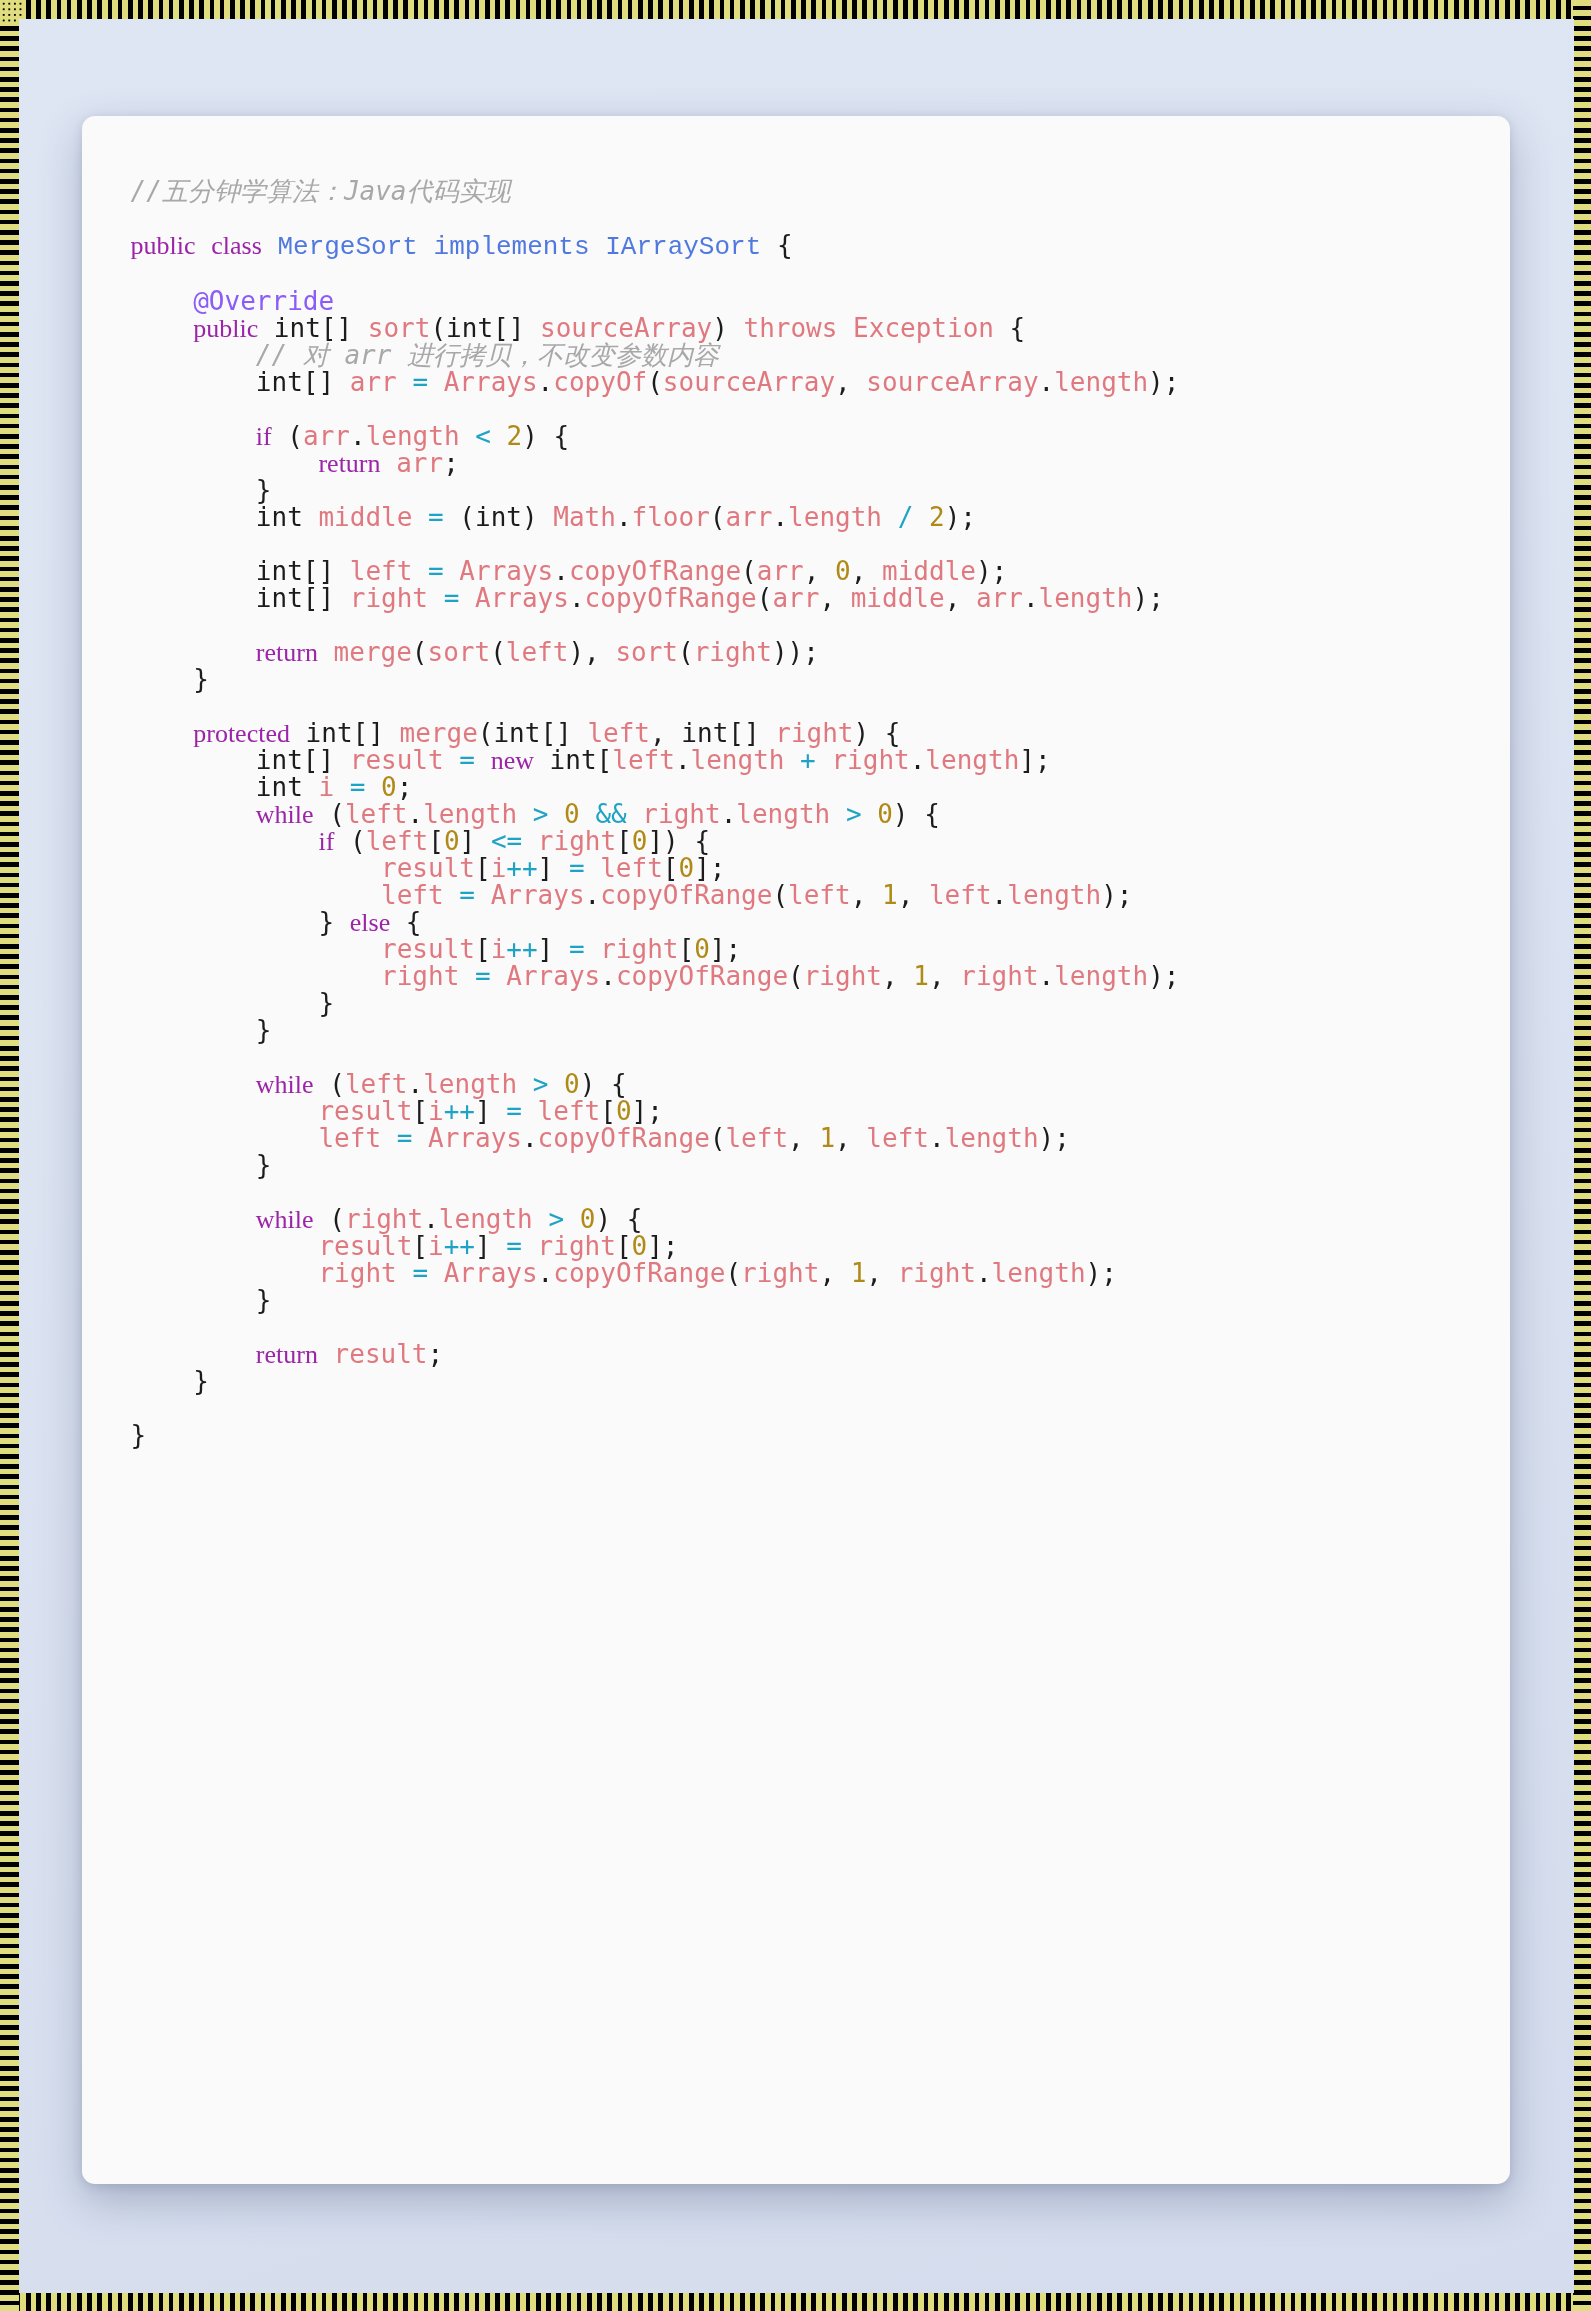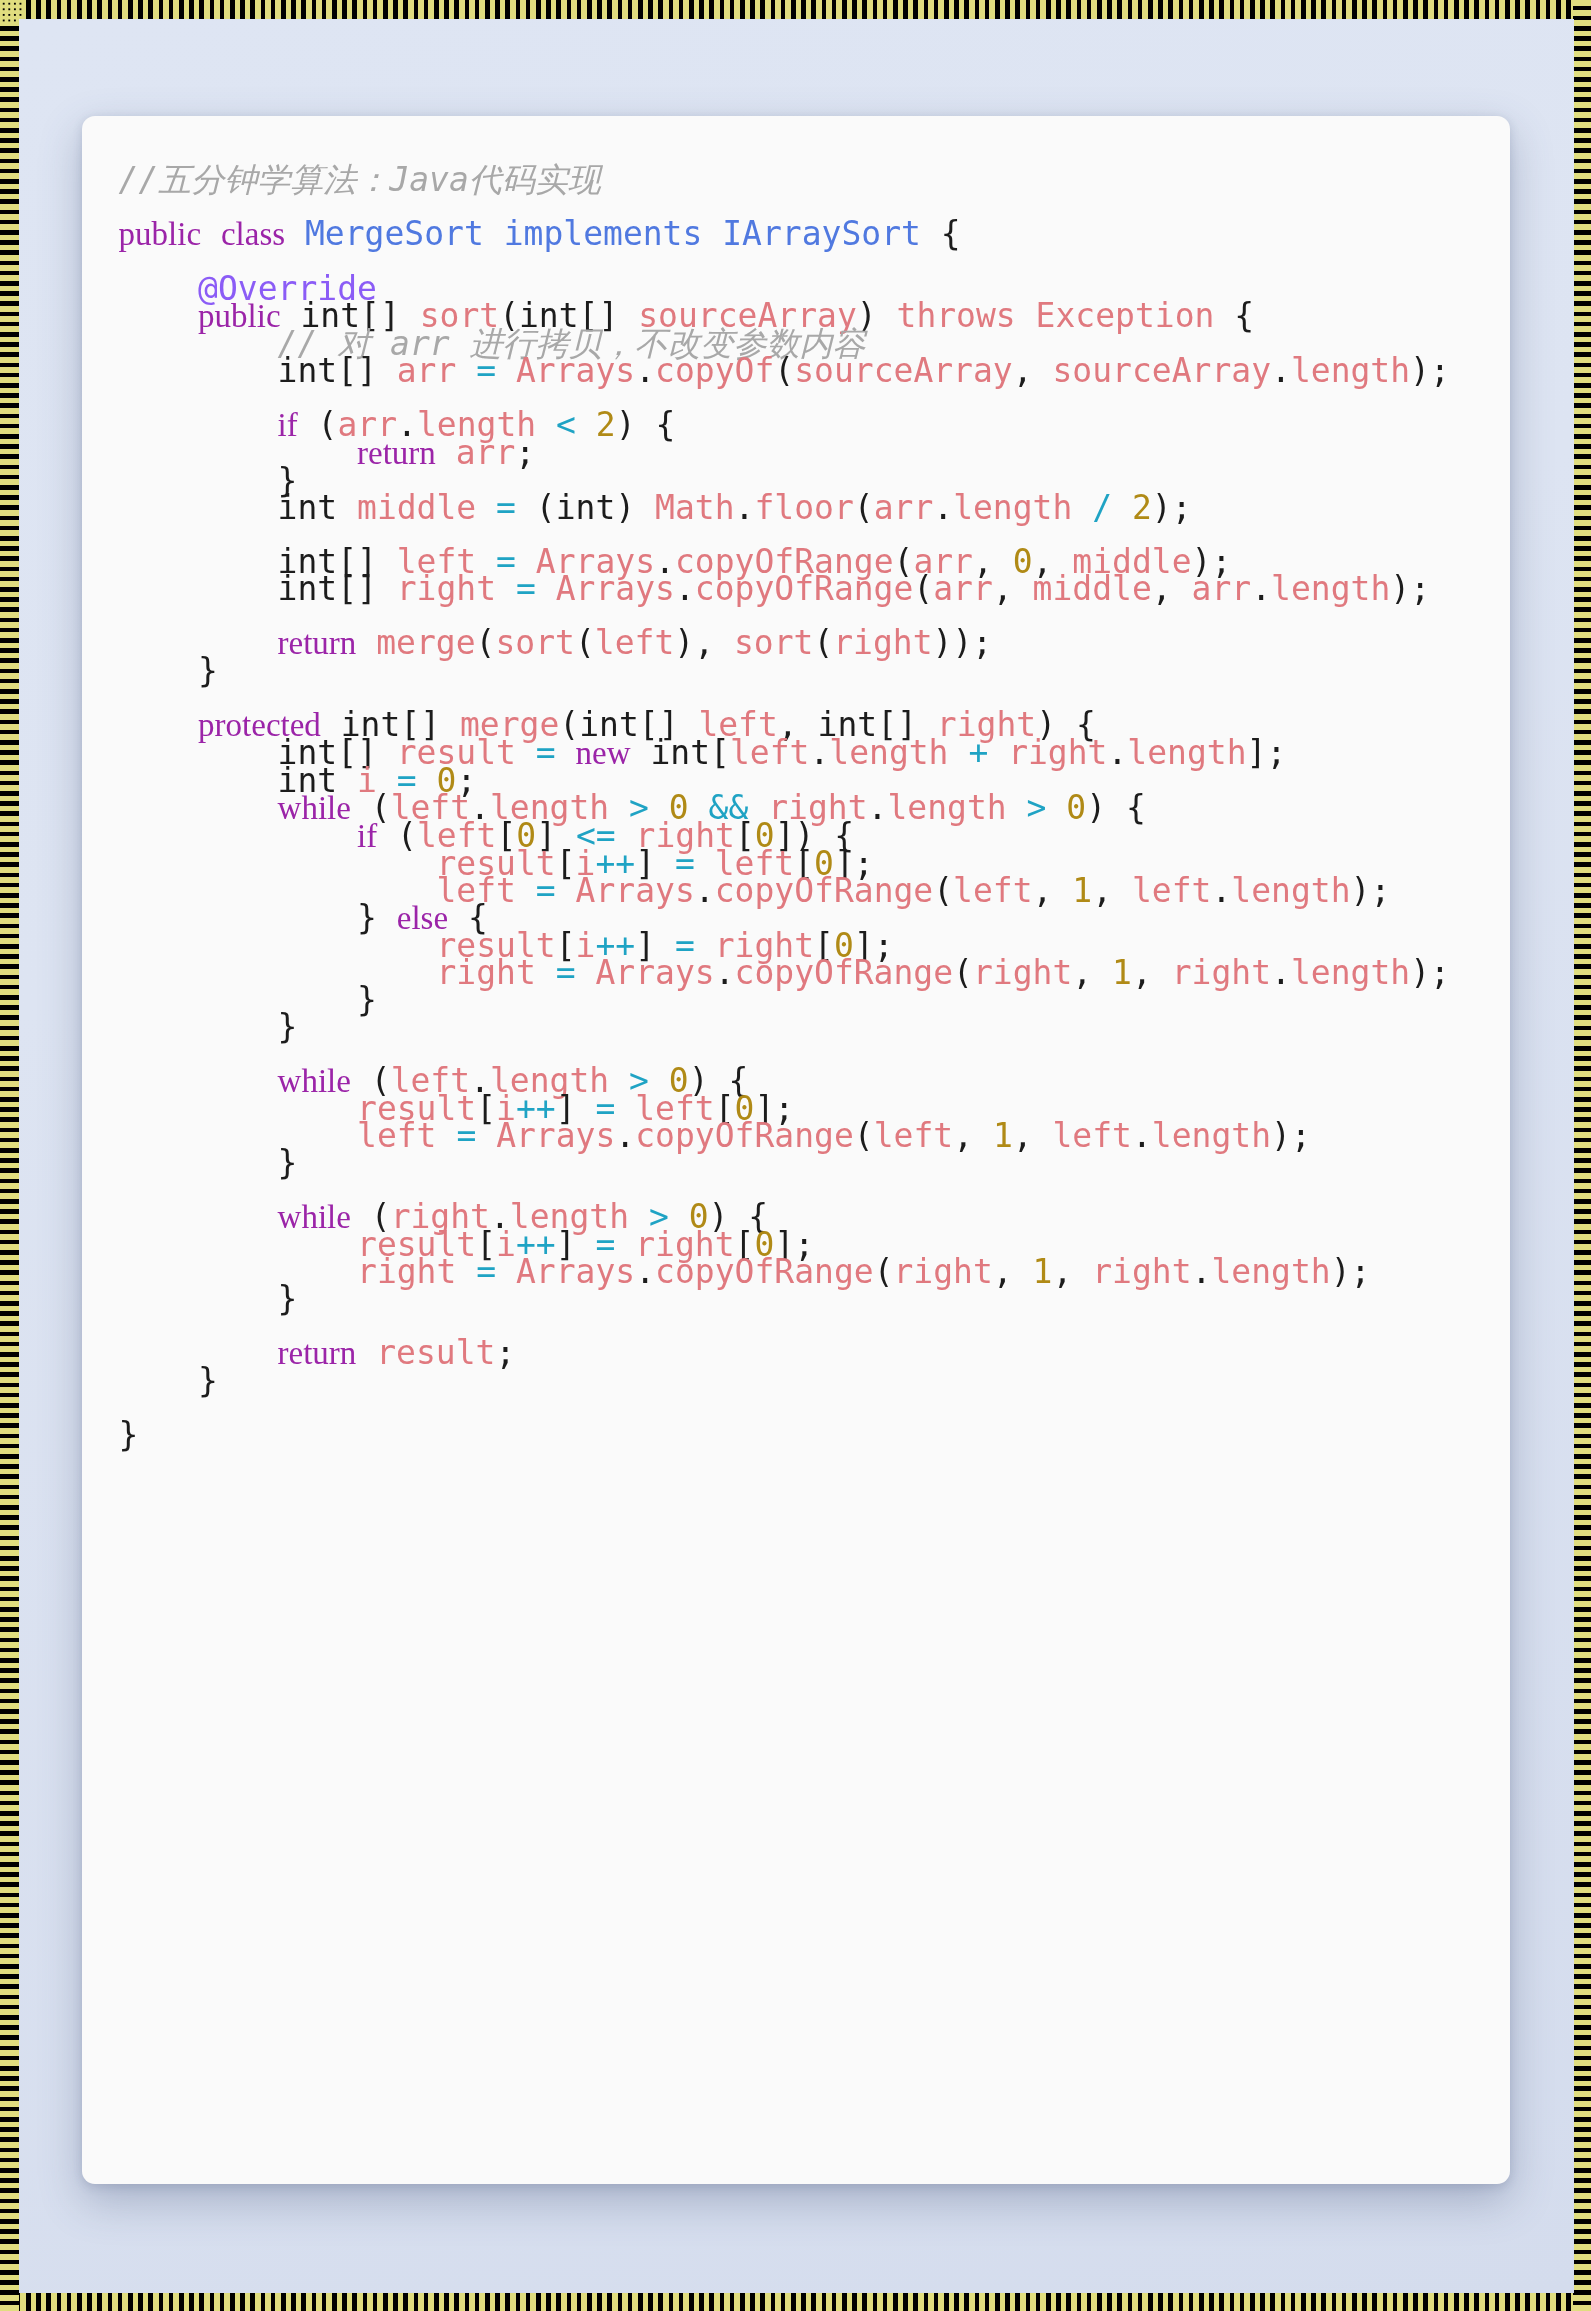--- a/index.html
+++ b/index.html
@@ -82,36 +82,36 @@
     min-height: 2068px;
     background: #fafafa;
     border-radius: 13px;
     box-shadow: 0 16.7px 43px rgba(70, 85, 120, 0.33),
                 0 2.8px 9.3px rgba(70, 85, 120, 0.18);
     padding: 50px 0 56px 0;
     box-sizing: border-box;
   }
 
   #code-block {
-    margin: 0;
+    margin: 12px;
     padding: 0 37px;
     font-family: "DejaVu Sans Mono", monospace;
-    font-size: 33px;
+    font-size: 26px;
     line-height: 27px;
     white-space: pre;
     color: #222222;
     letter-spacing: 0px;
     tab-size: 4;
   }
   .ln { display: block; min-height: 27px; }
 
   
   .cmt  { color: #a8a8a8; font-style: italic; }
   .kw   { color: #9b24a8; font-family: Liberation Serif, serif; }        
-  .cls  { color: #5079e0; }        
+  .cls  { color: #5079e0; font-family: Liberation Mono, monospace; }        
   .typ  { color: #1c1c1c; }        
   .idn  { color: #e0797f; }        
   .op   { color: #1fa3c4; }        
   .num  { color: #b08a16; }        
   .pun  { color: #1c1c1c; }        
   .anno { color: #8b5cf6; }        
 </style>
 </head>
 <body>
 

